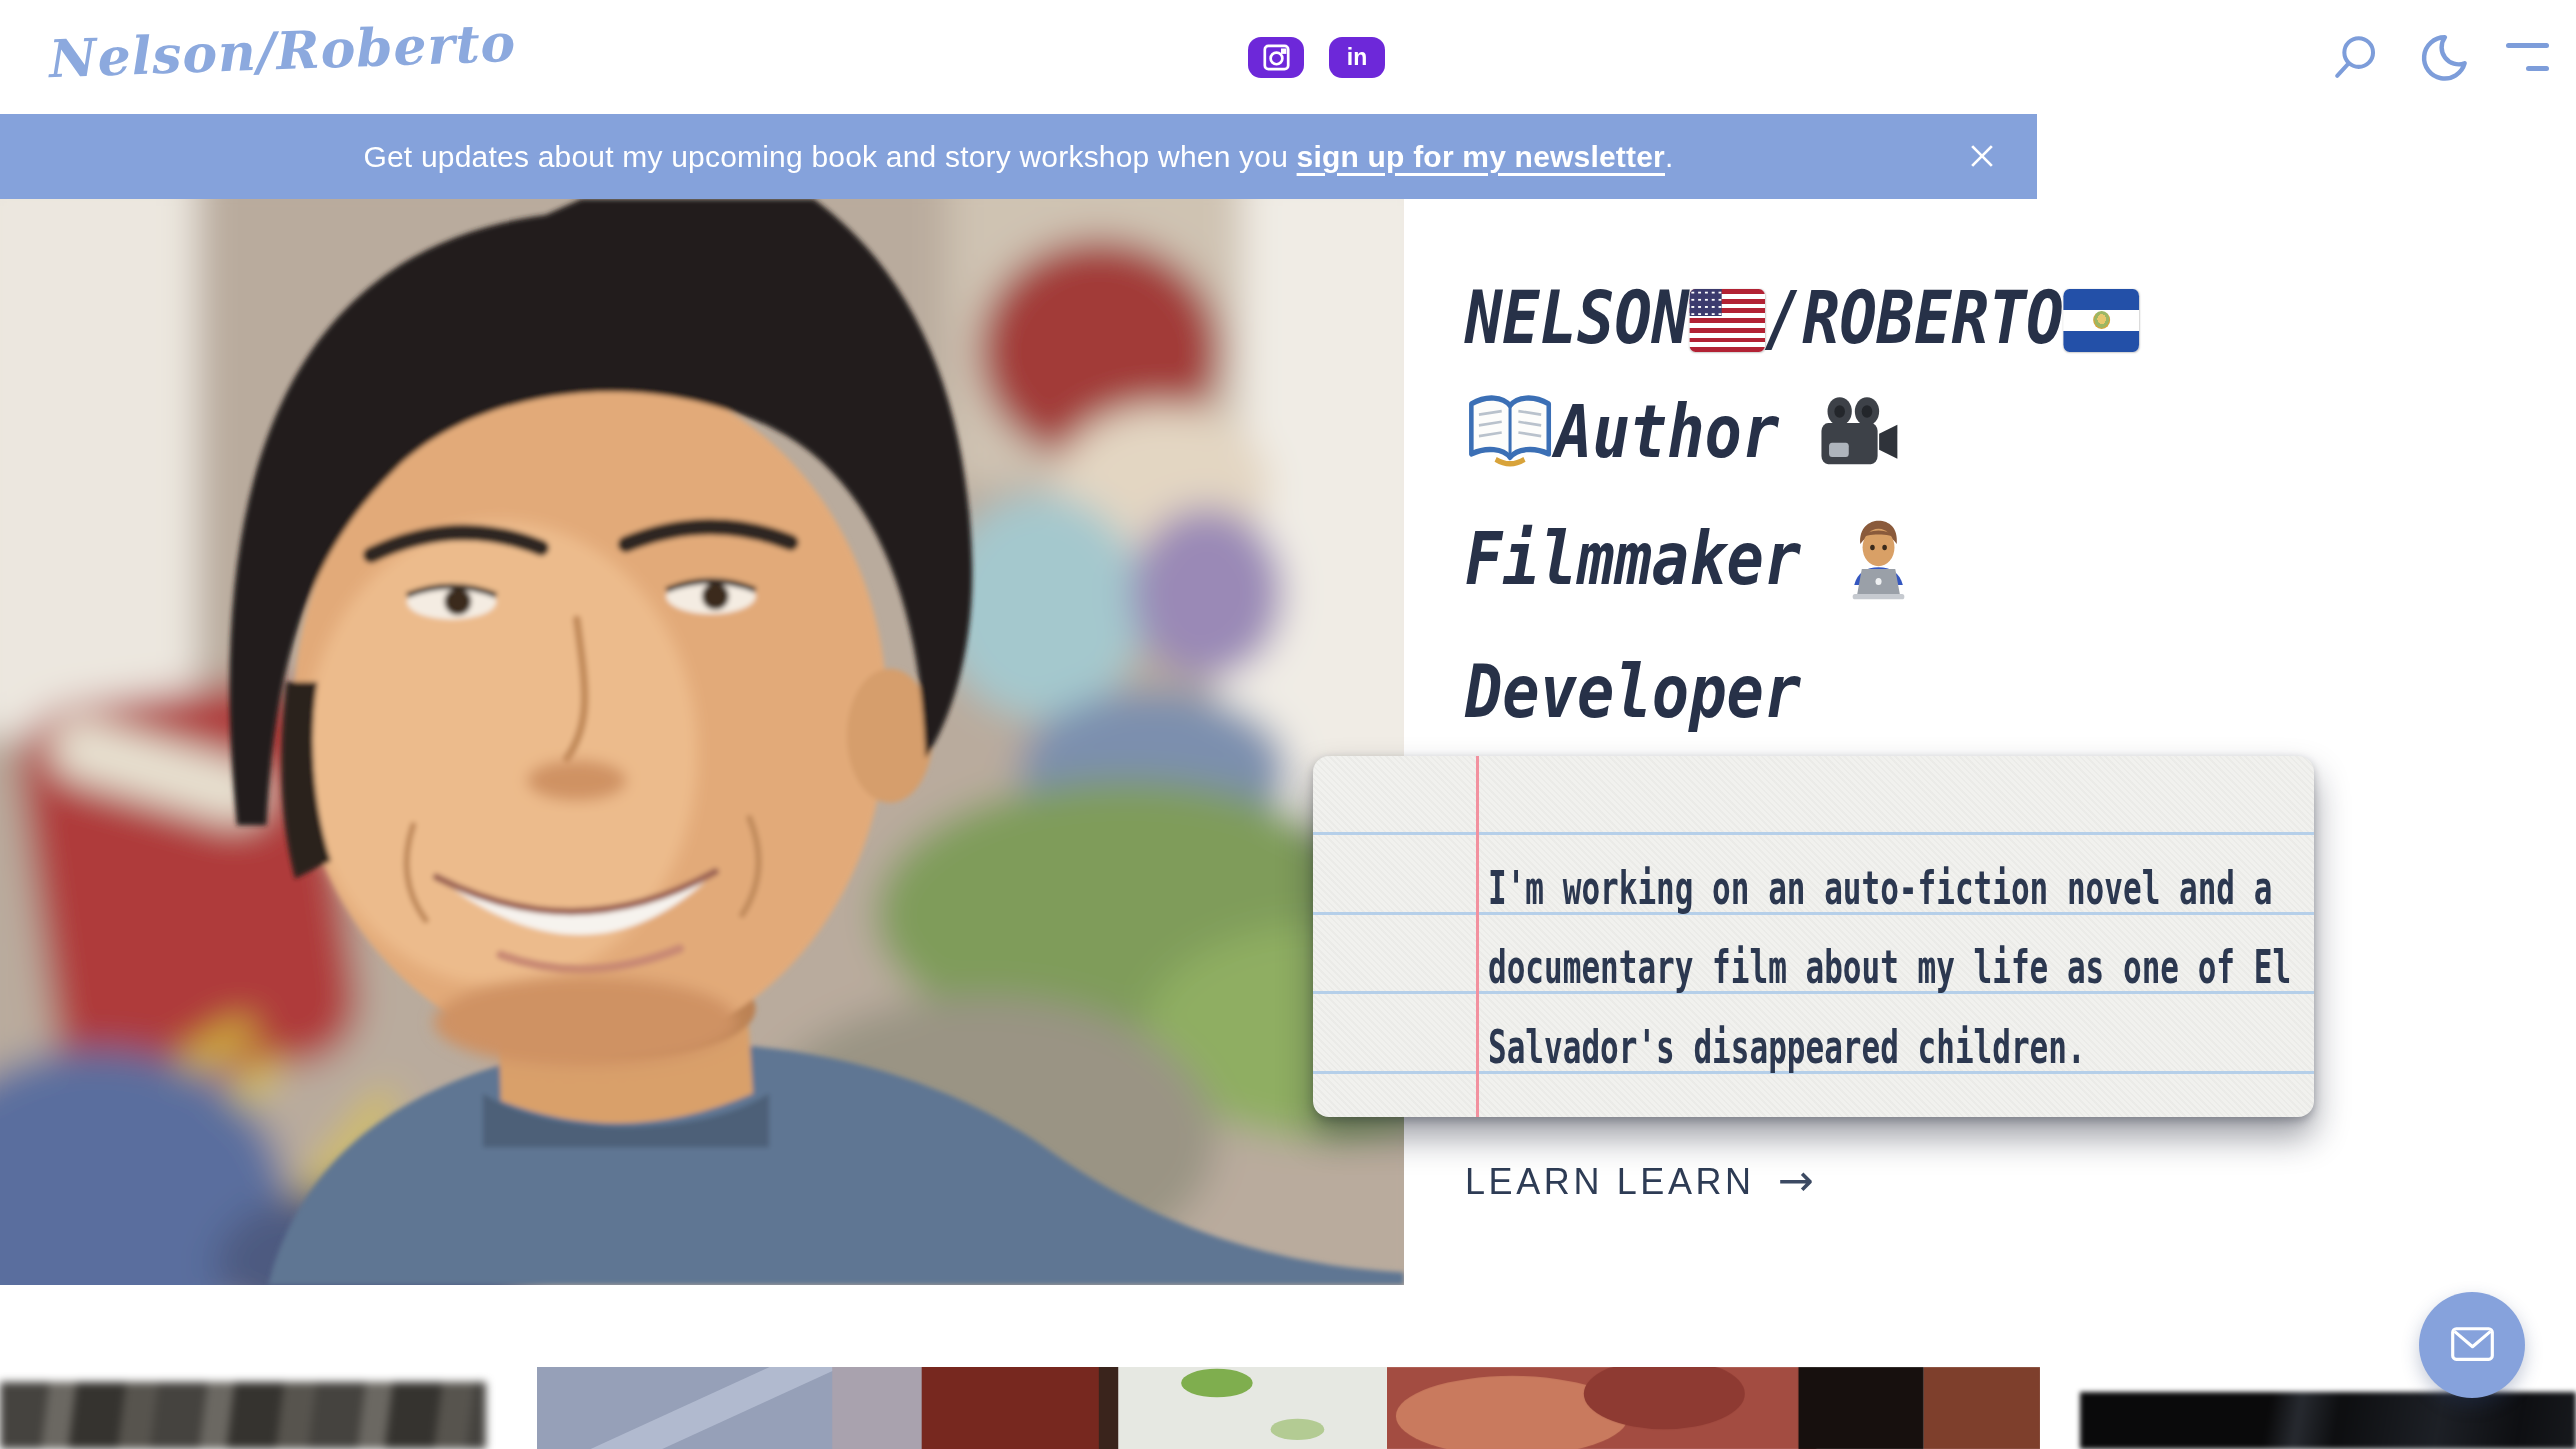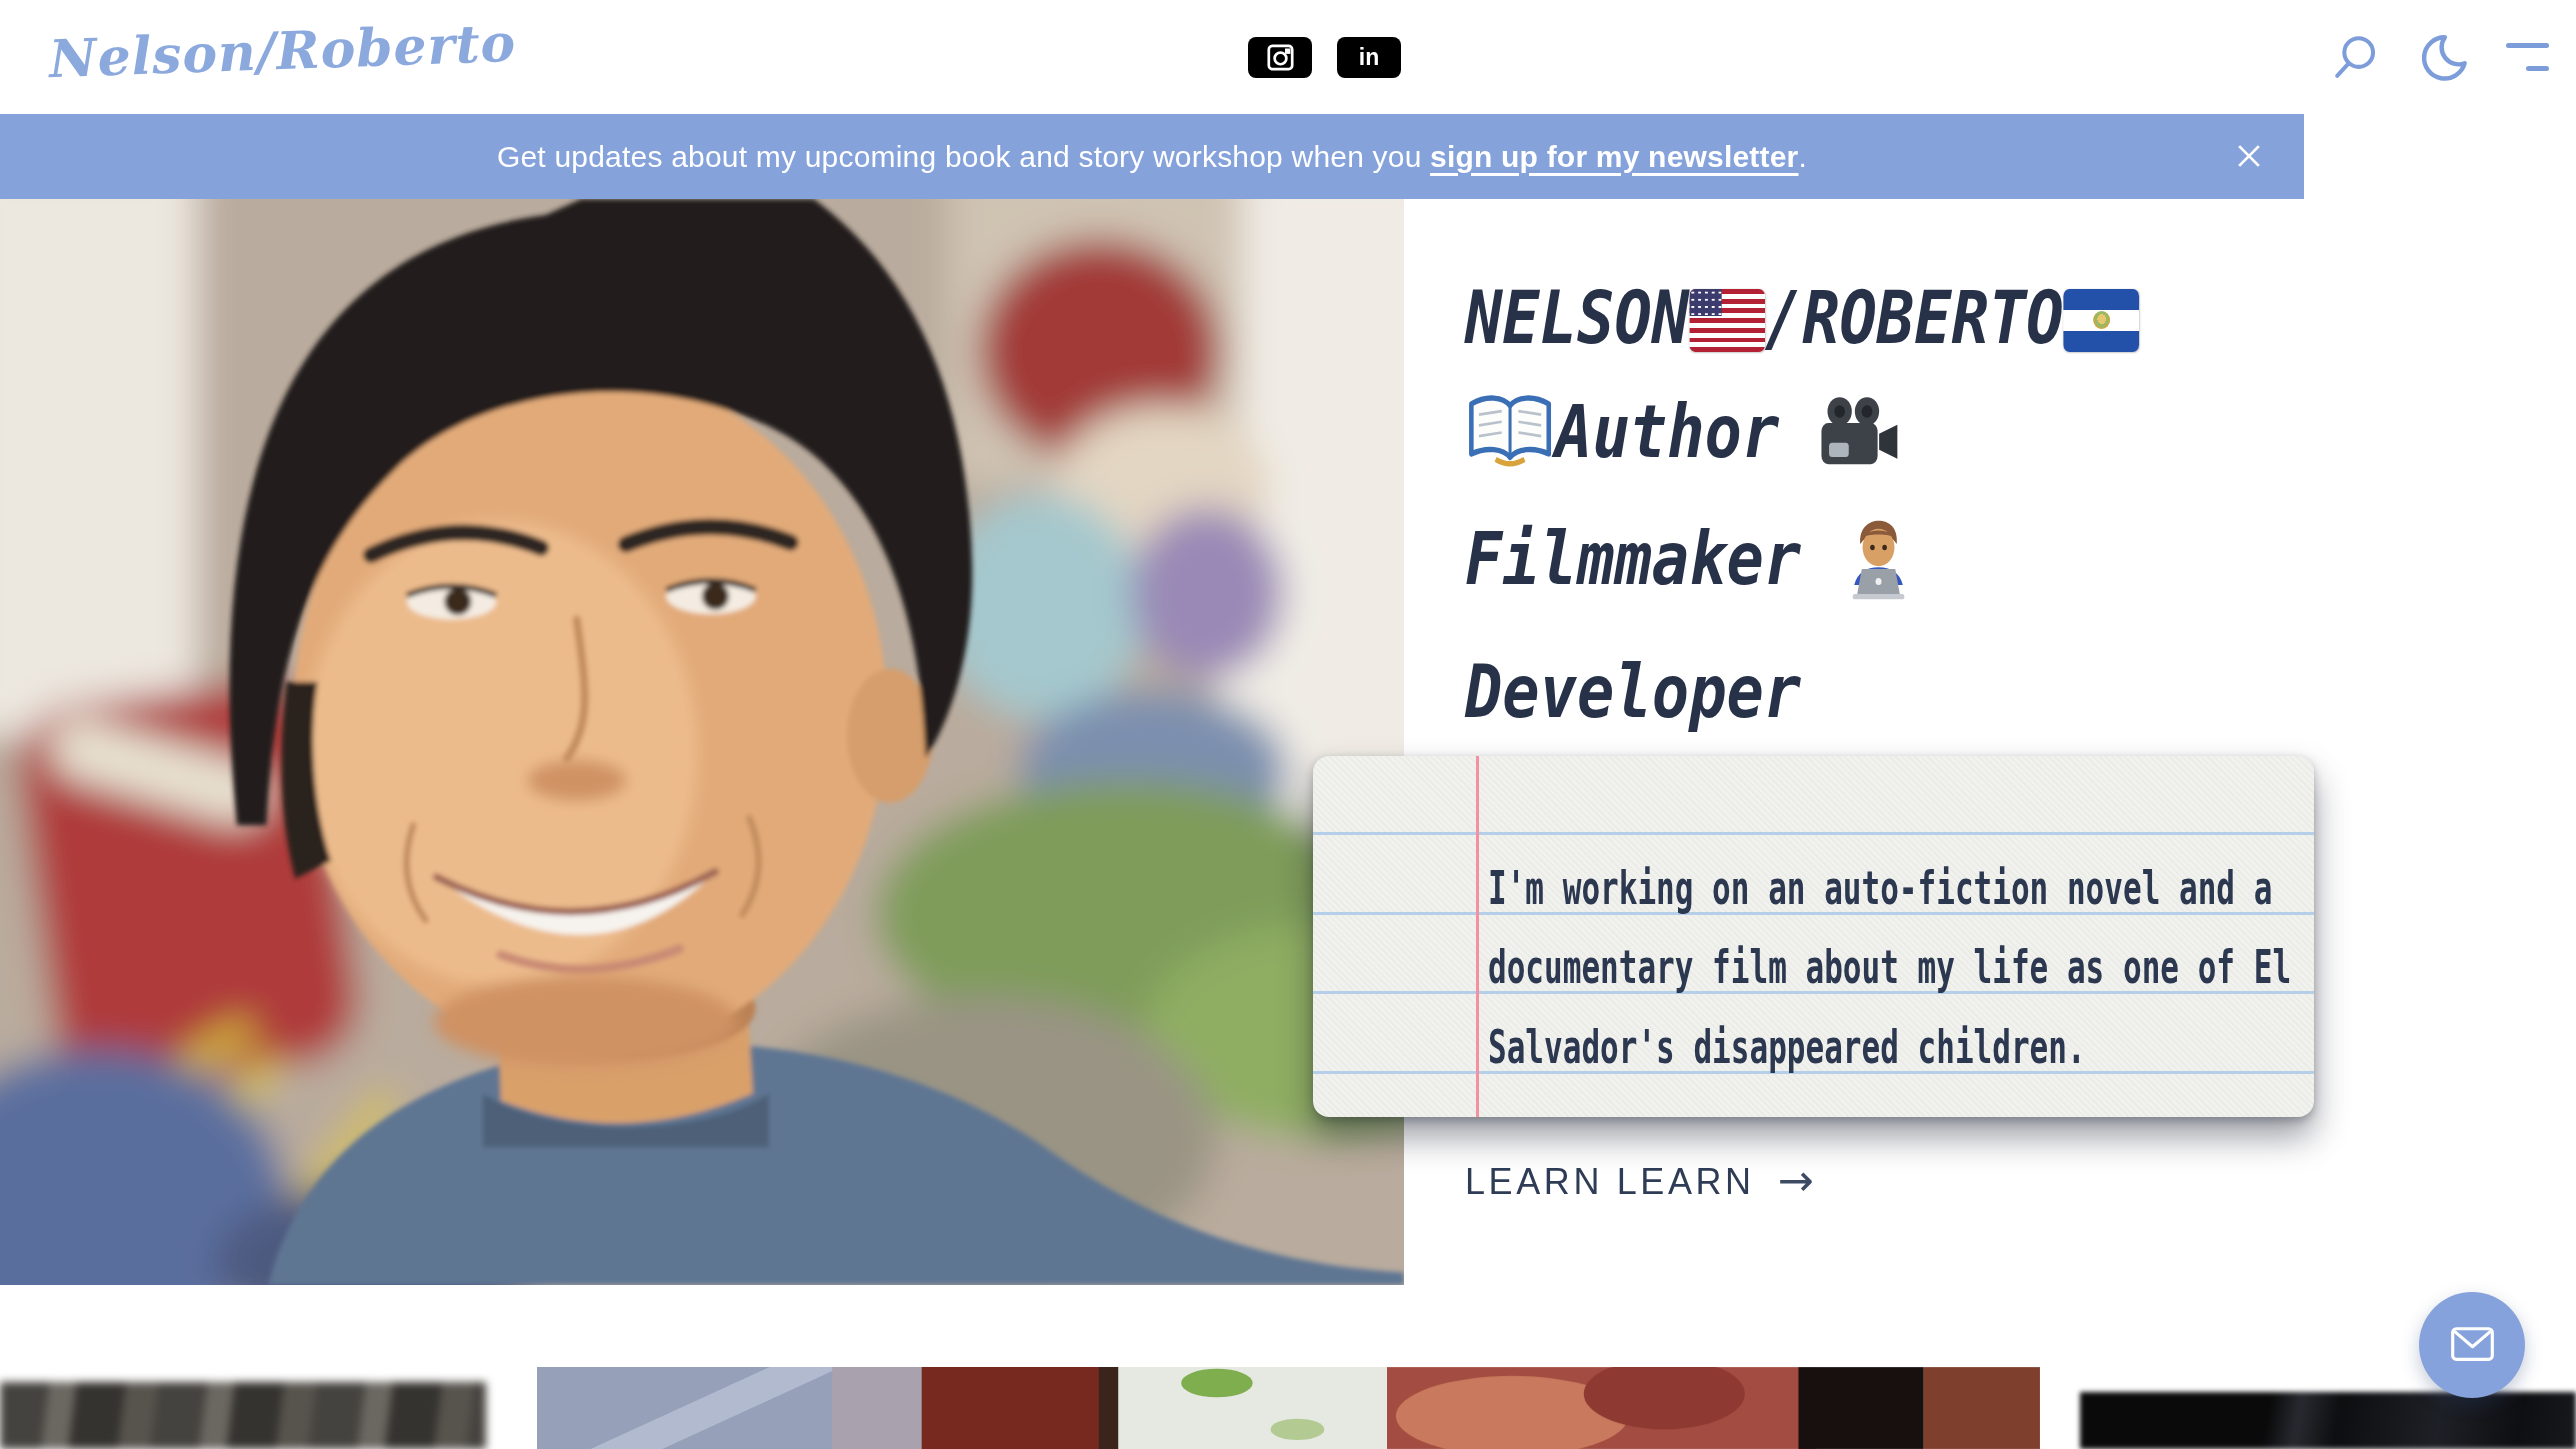--- a/index.html
+++ b/index.html
@@ -6,32 +6,32 @@
   html,body { width:2576px; height:1449px; overflow:hidden; background:#ffffff;
               font-family:"Liberation Sans", sans-serif; }
   .page { position:relative; width:2576px; height:1449px; background:#ffffff; overflow:hidden; }
 
   
   .nav { position:absolute; left:0; top:0; width:2576px; height:114px; background:#ffffff; z-index:30; }
   .logo { position:absolute; left:49px; top:19.7px; font-family:"DejaVu Serif", serif;
           font-style:italic; font-weight:700; font-size:52px; color:#8ca9de;
           letter-spacing:0.9px; transform:rotate(-2deg); cursor:pointer; }
   .social { position:absolute; left:1248px; top:37px; display:flex; gap:25px; }
-  .soc-tile { width:64px; height:41px; border-radius:8px; background:#000000; display:flex;
+  .soc-tile { width:56px; height:41px; border-radius:13px; background:#6d28d9; display:flex;
               align-items:center; justify-content:center; cursor:pointer; }
   .soc-tile svg { display:block; }
   .li-glyph { color:#ffffff; font-weight:700; font-size:23px; font-family:"Liberation Sans",sans-serif; }
   .navicons { position:absolute; right:27px; top:0; height:114px; display:flex; align-items:center; gap:36px; }
   .navicon { cursor:pointer; display:block; }
   .burger { width:43px; cursor:pointer; }
   .burger .b1 { width:43px; height:5.4px; background:#7d9dda; border-radius:2.7px; }
   .burger .b2 { width:23px; height:5.4px; background:#7d9dda; border-radius:2.7px; margin:18px 0 0 auto; }
 
   
-  .banner { position:absolute; left:0; top:114px; width:2304px; height:85px; background:#85a2db;
+  .banner { position:absolute; left:0; top:114px; width:2037px; height:85px; background:#85a2db;
             display:flex; align-items:center; justify-content:center; z-index:25; }
   .banner p { color:#ffffff; font-size:30px; letter-spacing:0.2px; }
   .banner a { color:#ffffff; font-weight:700; text-decoration:underline; text-decoration-thickness:2.7px;
               text-underline-offset:6.3px; cursor:pointer; }
   .banner-close { position:absolute; right:38px; top:25px; width:34px; height:34px; cursor:pointer; }
 
   
   .photo { position:absolute; left:0; top:199px; width:1404px; height:1086px; overflow:hidden; background:#c9bcae; }
   .photo svg { display:block; width:1404px; height:1086px; }
 

